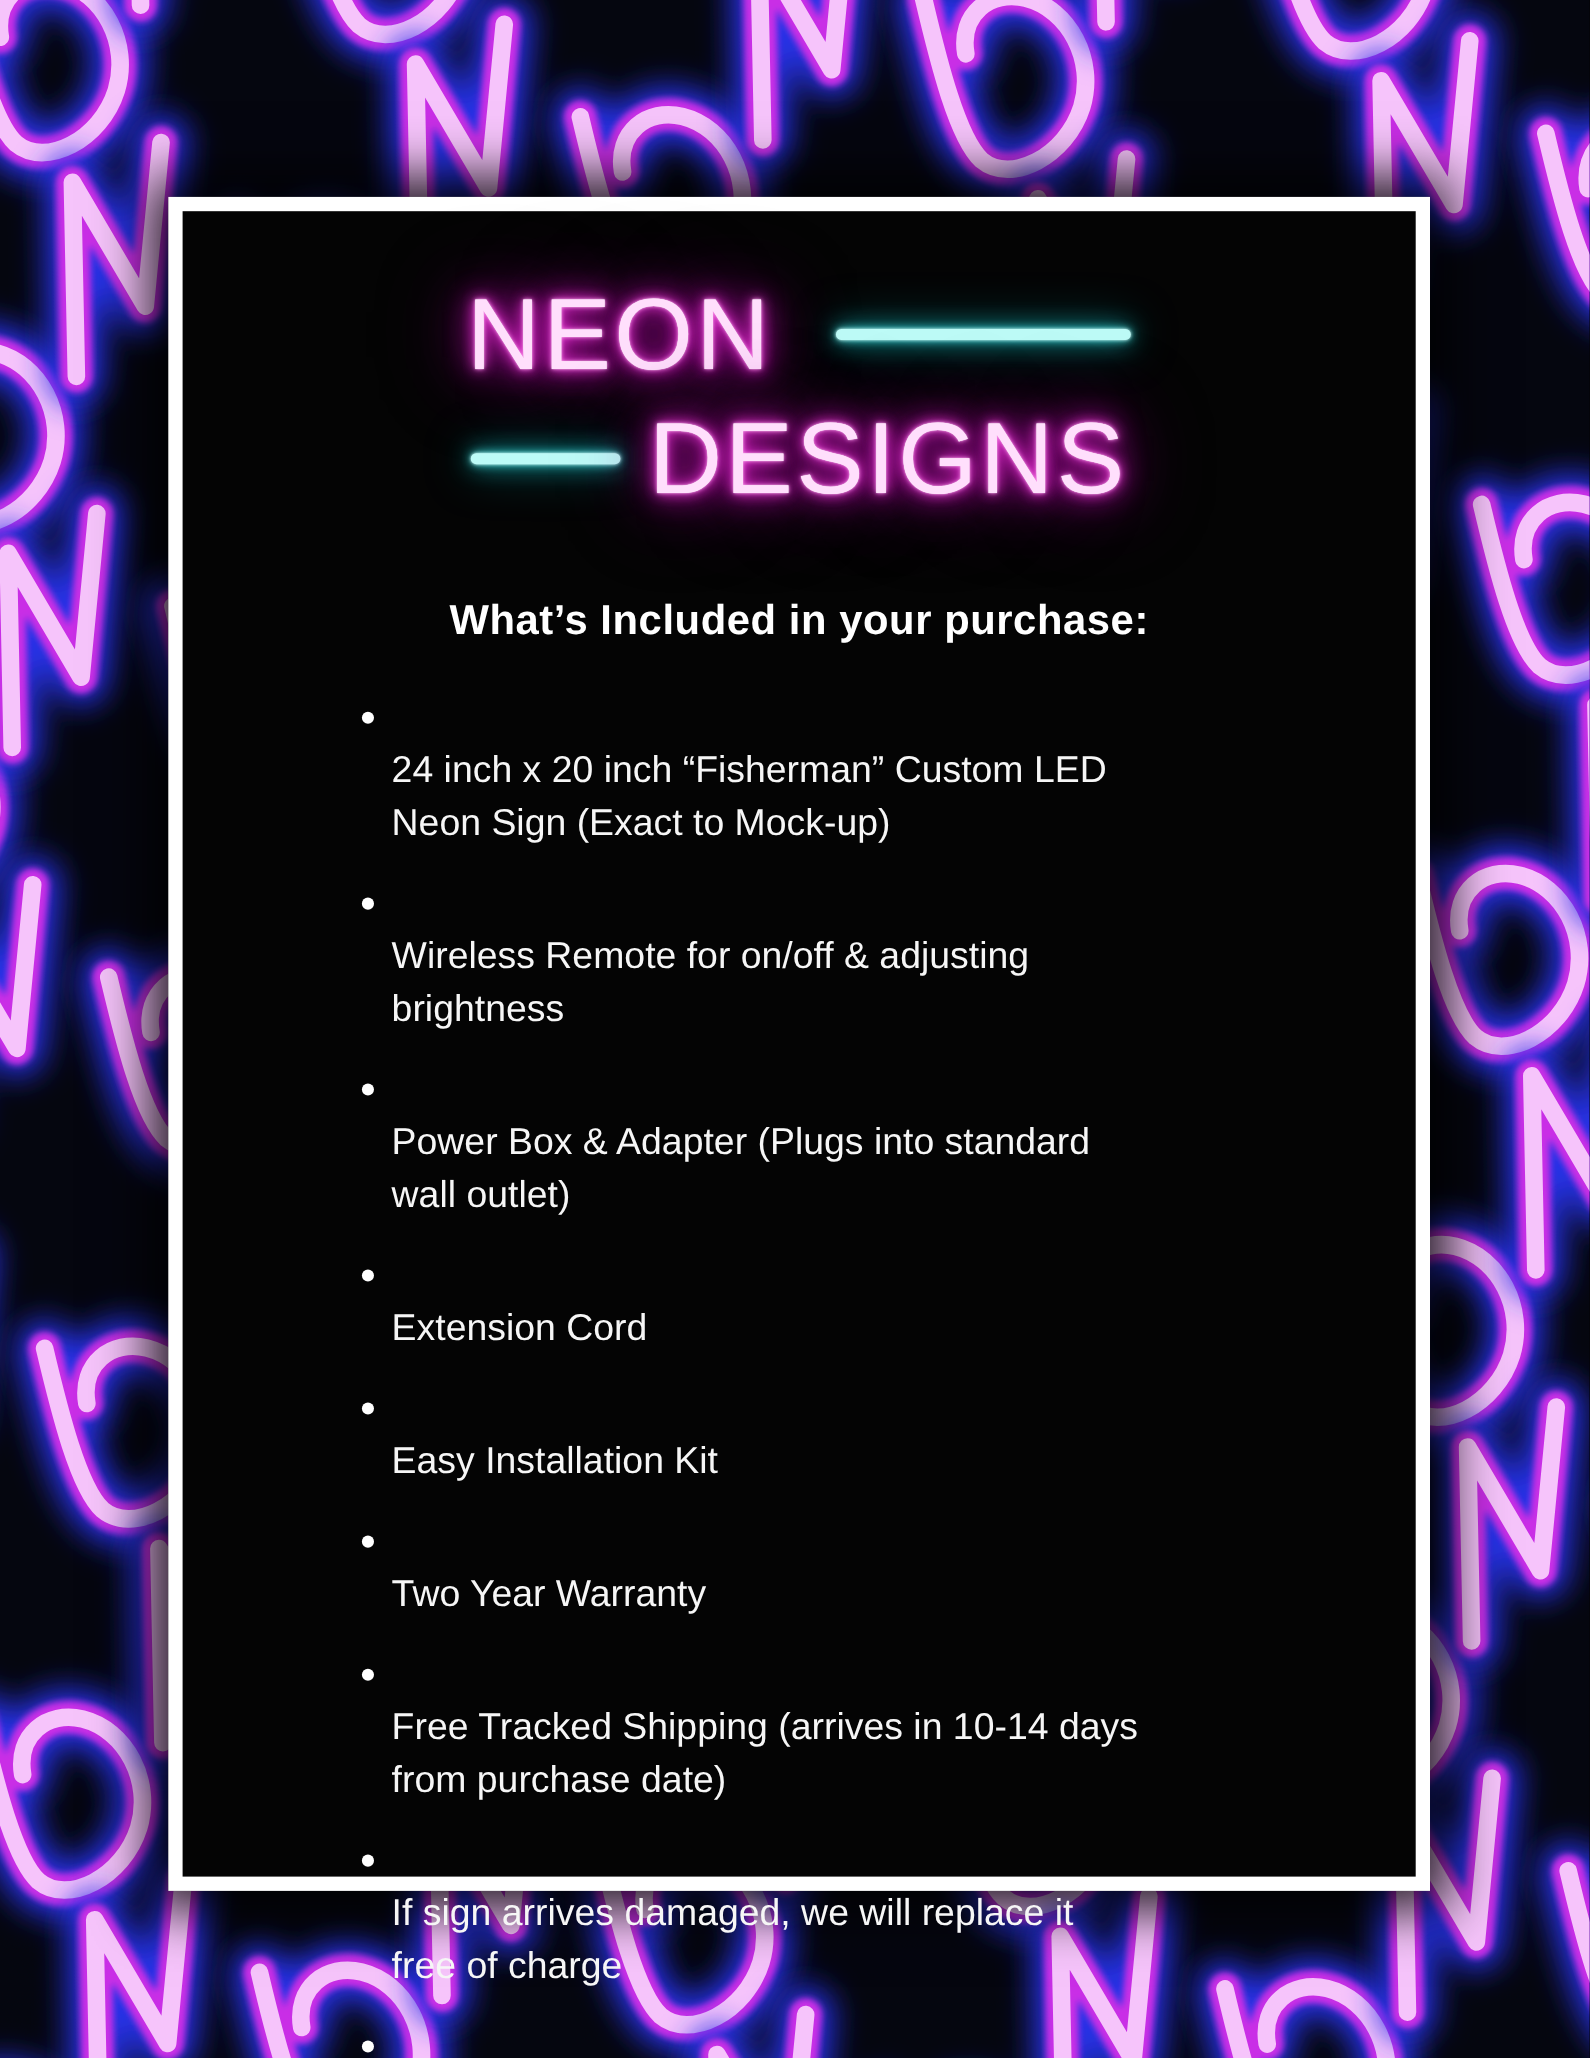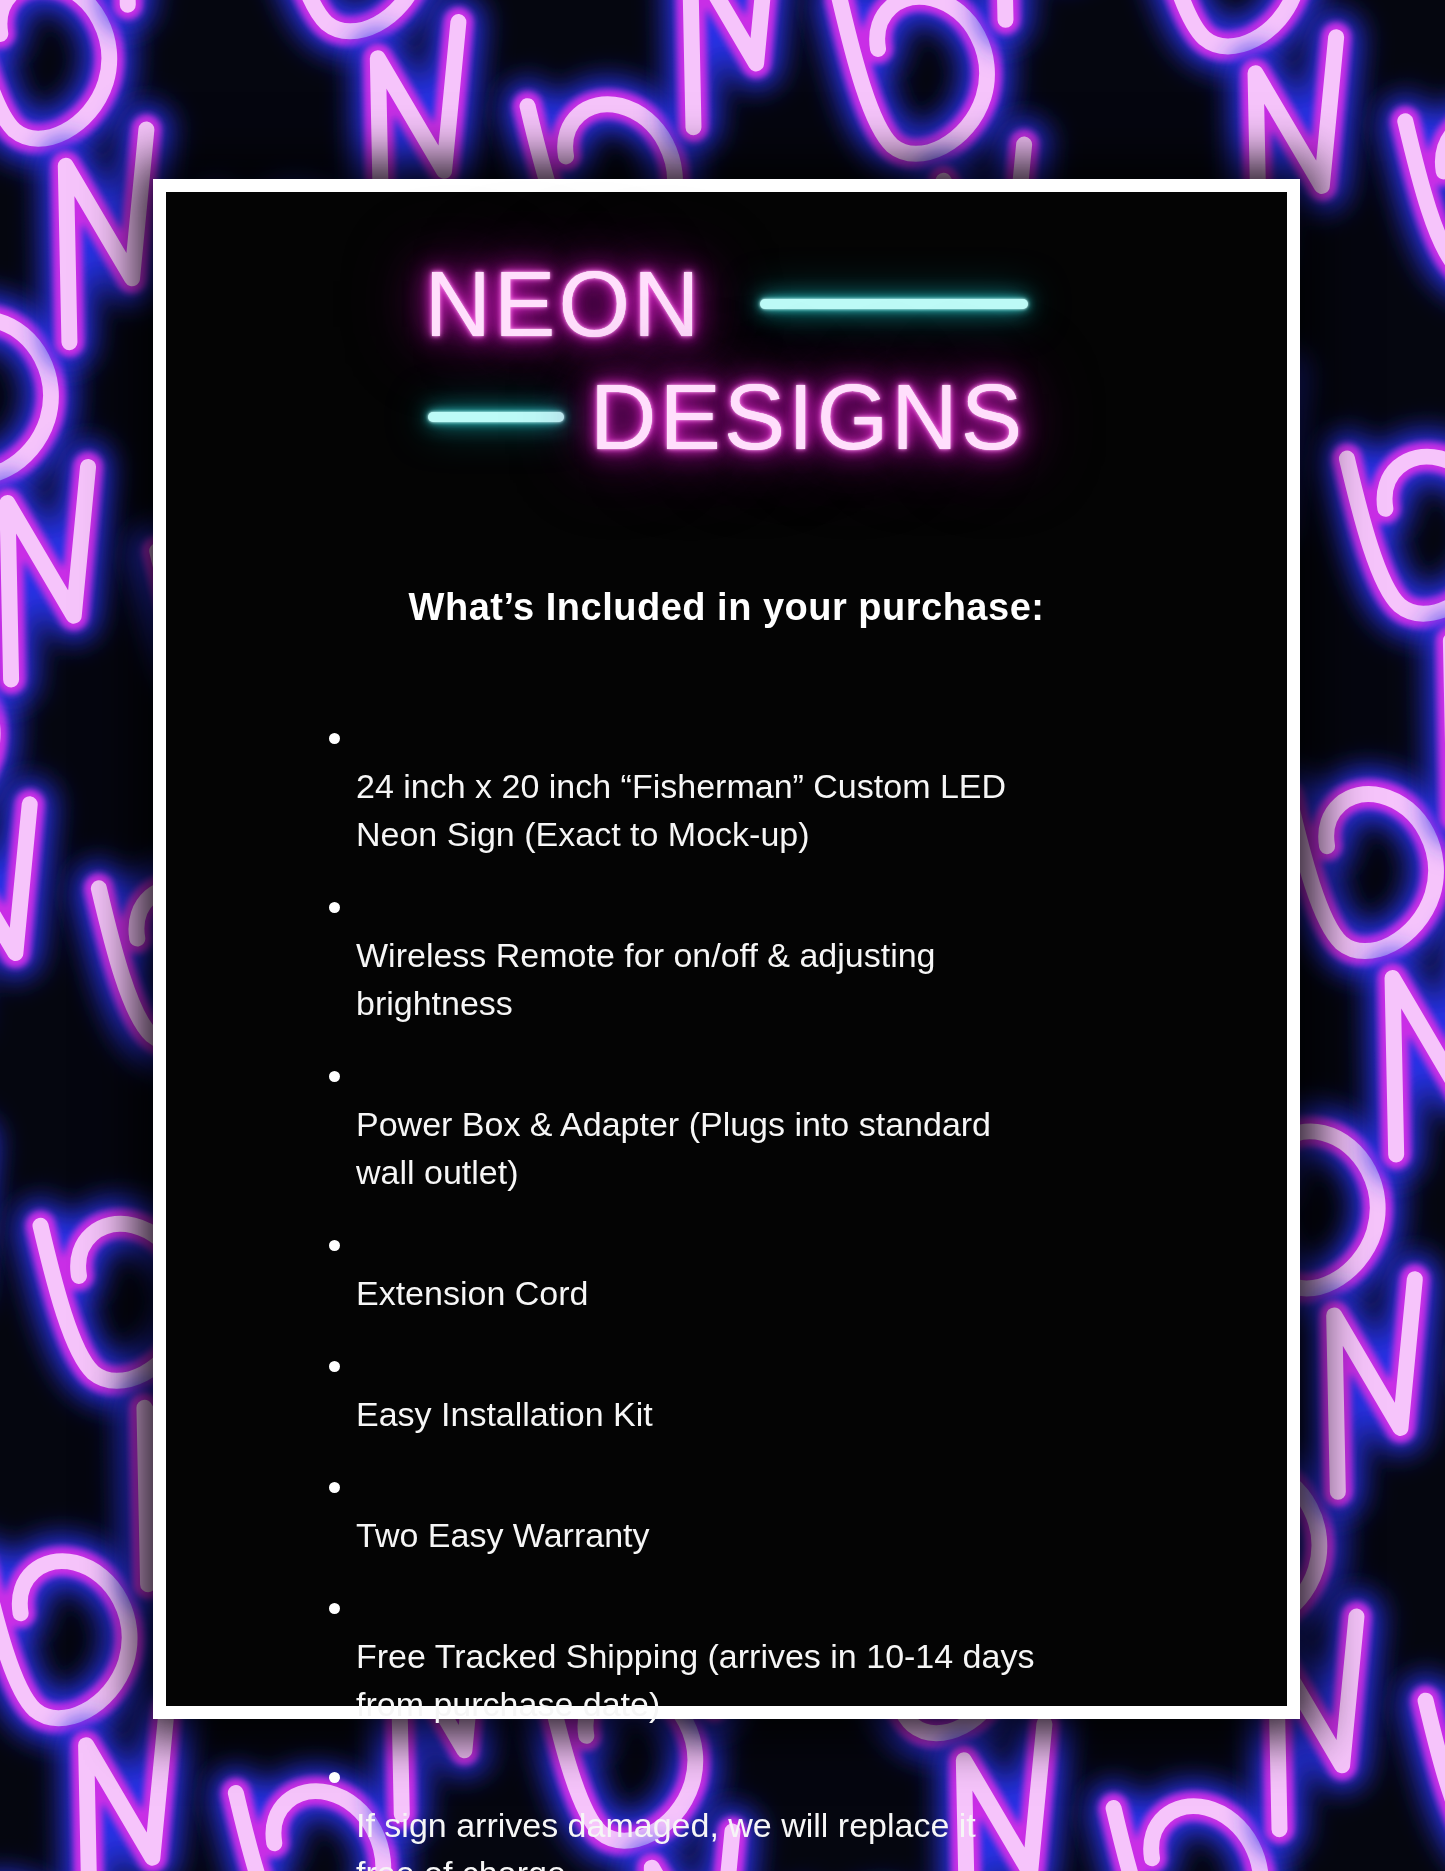--- a/index.html
+++ b/index.html
@@ -8,21 +8,21 @@
     background:#05060f;
     font-family:"Liberation Sans",sans-serif;
   }
   
   .bg-svg{position:absolute;inset:0;width:1445px;height:1871px;display:block;}
   
   .card{
     position:absolute;left:153px;top:179px;width:1147px;height:1540px;
     box-sizing:border-box;background:#040404;border:13px solid #ffffff;
     box-shadow:0 0 46px 18px rgba(0,0,0,0.85);
-    display:flex;flex-direction:column;align-items:center;gap:43px;
+    display:flex;flex-direction:column;align-items:center;
   }
   
   .logo{margin-top:64px;display:flex;flex-direction:column;align-items:center;}
   .logo-row{display:flex;align-items:center;line-height:1.05;}
   .logo-row.row2{margin-top:16px;}
   .neon-word{
     font-size:92px;font-weight:400;letter-spacing:3px;
     color:#ffdffc;
     text-shadow:
       0 0 1px #ffffff,
@@ -144,21 +144,21 @@
       <span class="dot"></span><span>Power Box &amp; Adapter (Plugs into standard
 wall outlet)</span>
     </div>
     <div class="item">
       <span class="dot"></span><span>Extension Cord</span>
     </div>
     <div class="item">
       <span class="dot"></span><span>Easy Installation Kit</span>
     </div>
     <div class="item">
-      <span class="dot"></span><span>Two Easy Warranty</span>
+      <span class="dot"></span><span>Two Year Warranty</span>
     </div>
     <div class="item">
       <span class="dot"></span><span>Free Tracked Shipping (arrives in 10-14 days
 from purchase date)</span>
     </div>
     <div class="item">
       <span class="dot"></span><span>If sign arrives damaged, we will replace it
 free of charge</span>
     </div>
     <div class="item">

